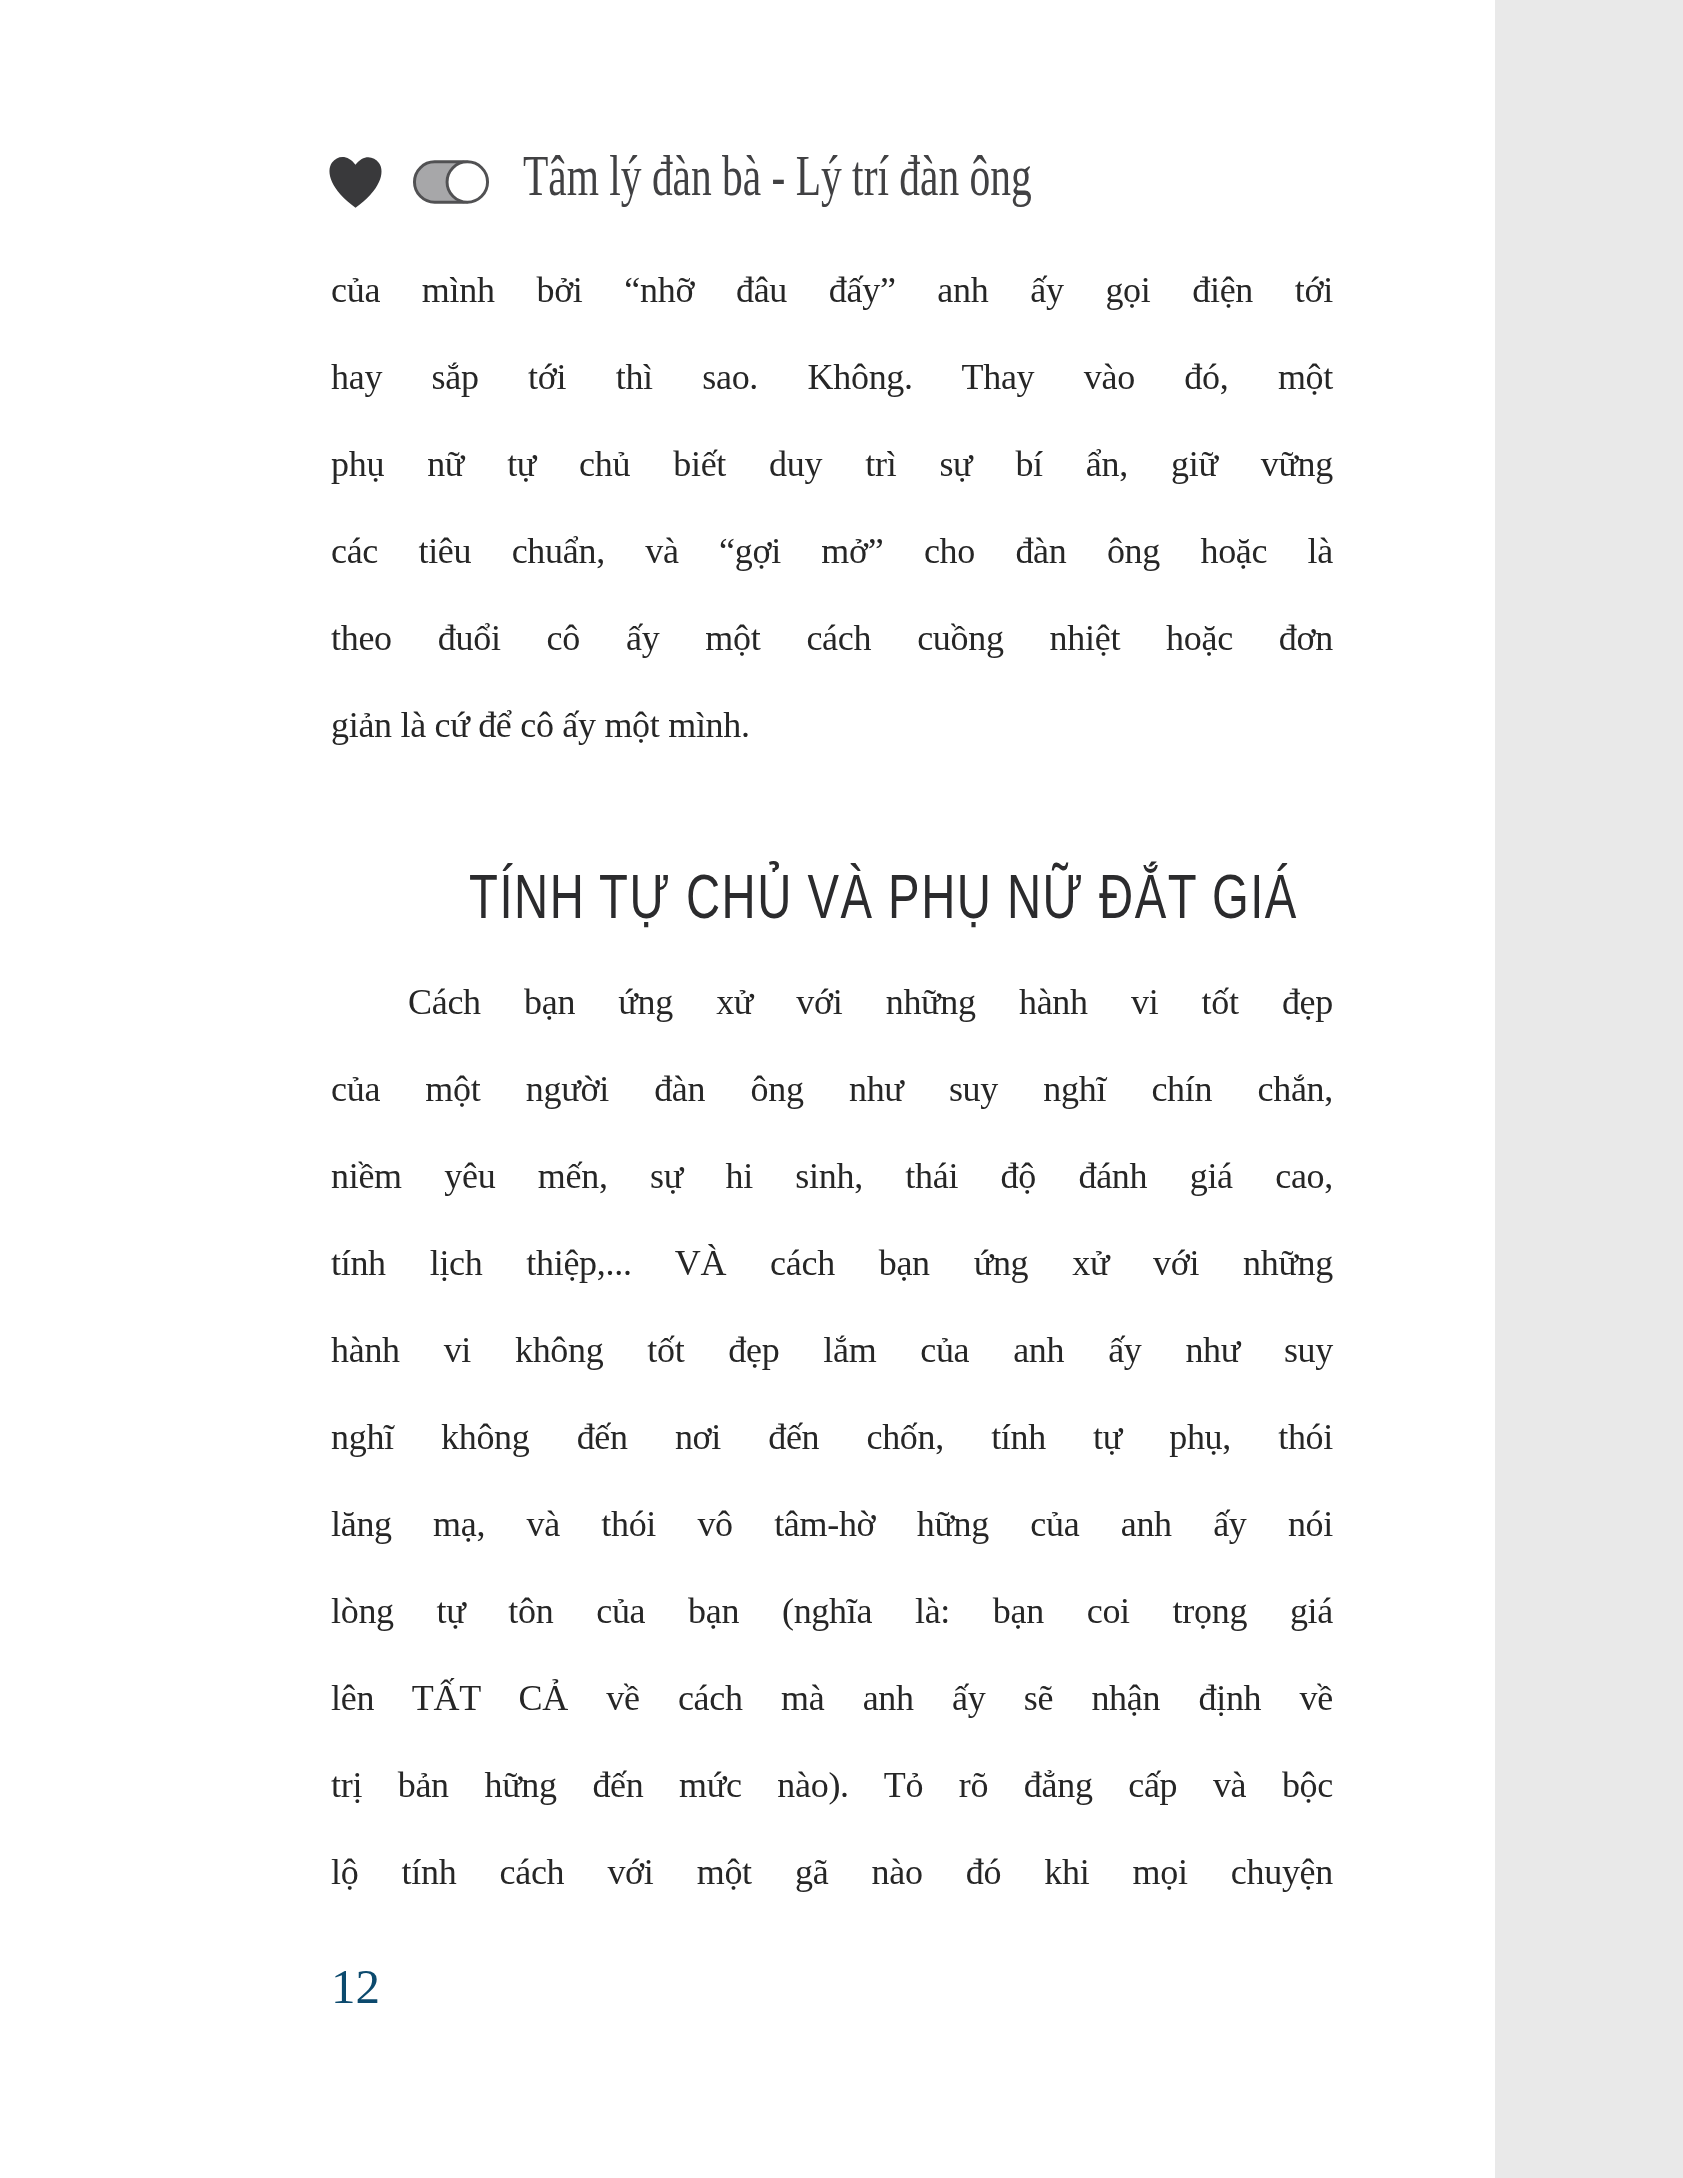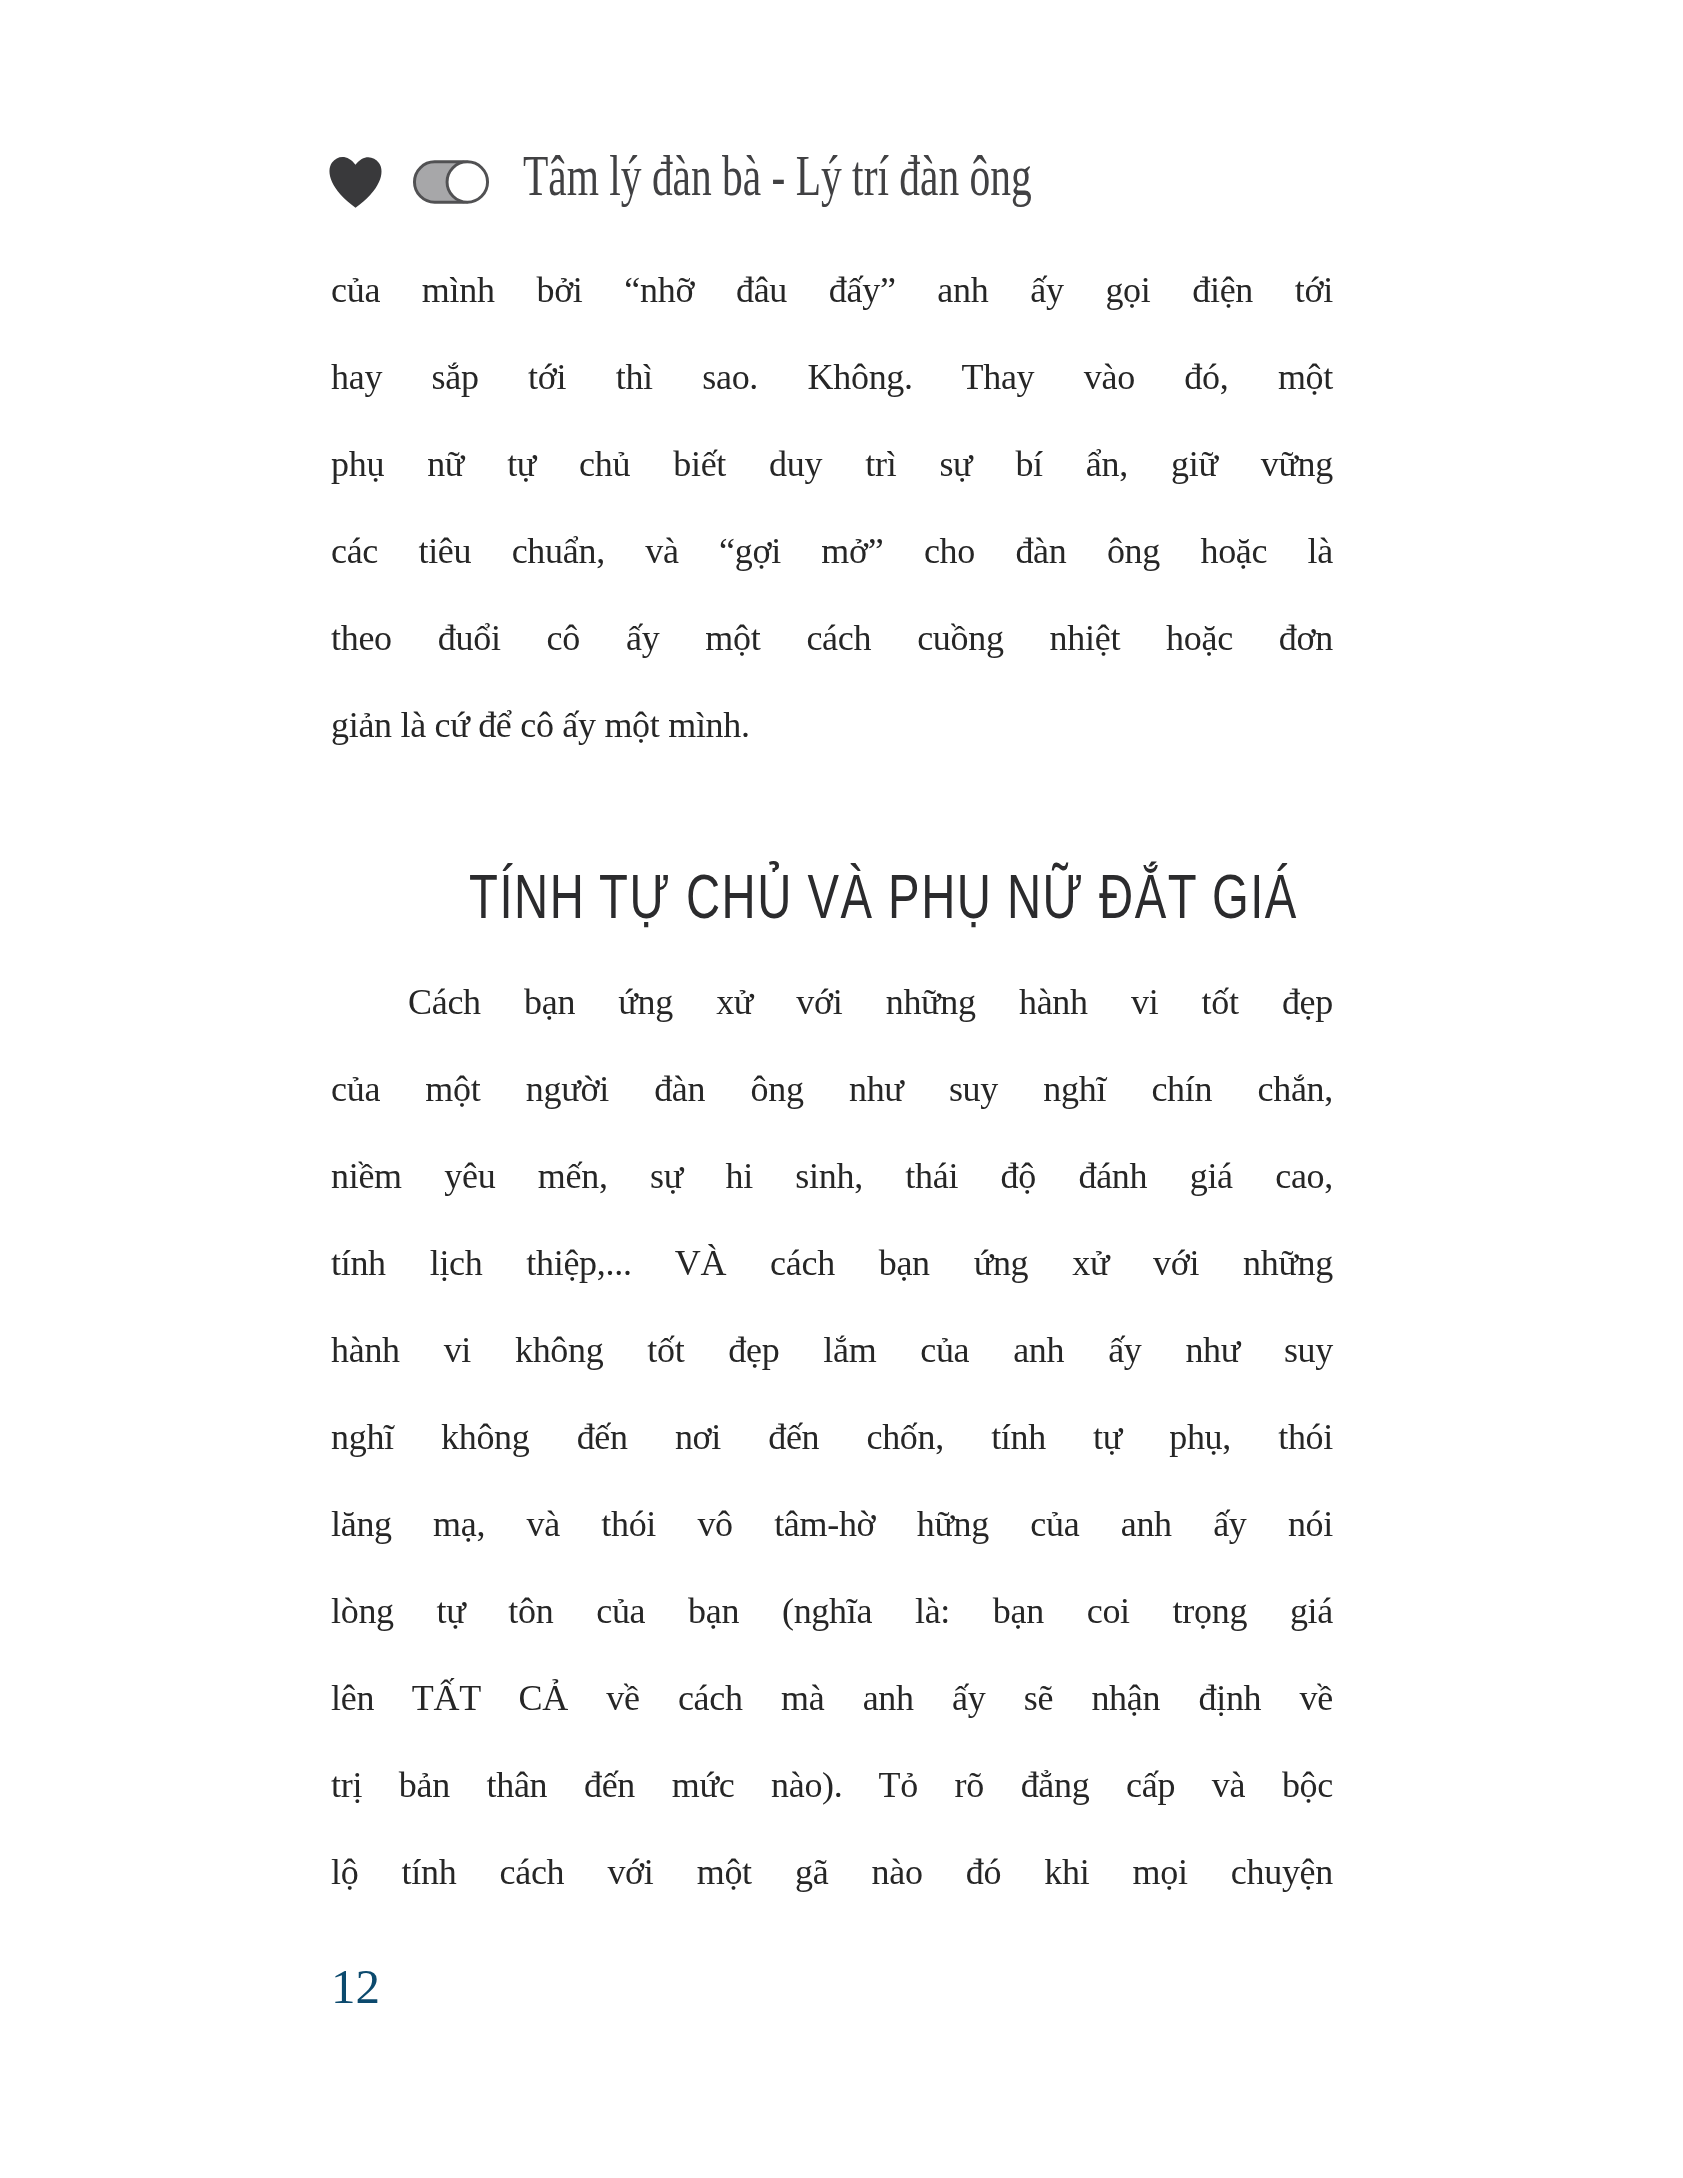--- a/index.html
+++ b/index.html
@@ -1,18 +1,18 @@
 <!DOCTYPE html>
 <html><head>
 <meta charset="utf-8">
 <style>
   html,body { margin:0; padding:0; background:#e9e9e9; }
   #page {
     position:relative;
-    width:1683px; height:2178px;
+    width:1495px; height:2178px;
     background:#ffffff;
     font-family:"Liberation Serif", serif;
     color:#262626;
     overflow:hidden;
   }
 
   
   .hdr-heart { position:absolute; left:324px; top:148px; width:63px; height:67px; }
   .hdr-toggle { position:absolute; left:412px; top:158px; width:79px; height:48px; }
   .hdr-title {
@@ -90,20 +90,20 @@
   <div id="para2" class="textblock">
     <div class="bodyline indent">Cách bạn ứng xử với những hành vi tốt đẹp</div>
     <div class="bodyline">của một người đàn ông như suy nghĩ chín chắn,</div>
     <div class="bodyline">niềm yêu mến, sự hi sinh, thái độ đánh giá cao,</div>
     <div class="bodyline">tính lịch thiệp,... VÀ cách bạn ứng xử với những</div>
     <div class="bodyline">hành vi không tốt đẹp lắm của anh ấy như suy</div>
     <div class="bodyline">nghĩ không đến nơi đến chốn, tính tự phụ, thói</div>
     <div class="bodyline">lăng mạ, và thói vô tâm-hờ hững của anh ấy nói</div>
     <div class="bodyline">lòng tự tôn của bạn (nghĩa là: bạn coi trọng giá</div>
     <div class="bodyline">lên TẤT CẢ về cách mà anh ấy sẽ nhận định về</div>
-    <div class="bodyline">trị bản thân đến mức nào). Tỏ rõ đẳng cấp và bộc</div>
+    <div class="bodyline">trị bản hững đến mức nào). Tỏ rõ đẳng cấp và bộc</div>
     <div class="bodyline">lộ tính cách với một gã nào đó khi mọi chuyện</div>
   </div>
 
   <div id="folio">12</div>
 
 </div>
 
 
 </body></html>

